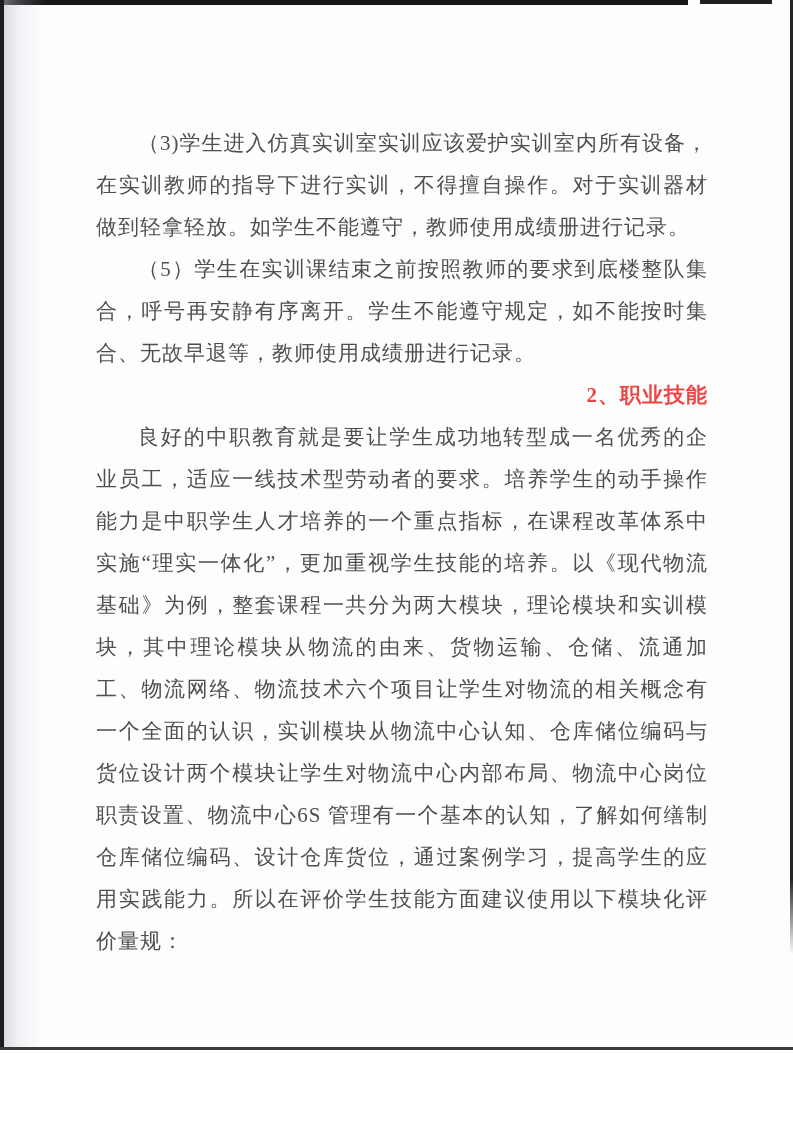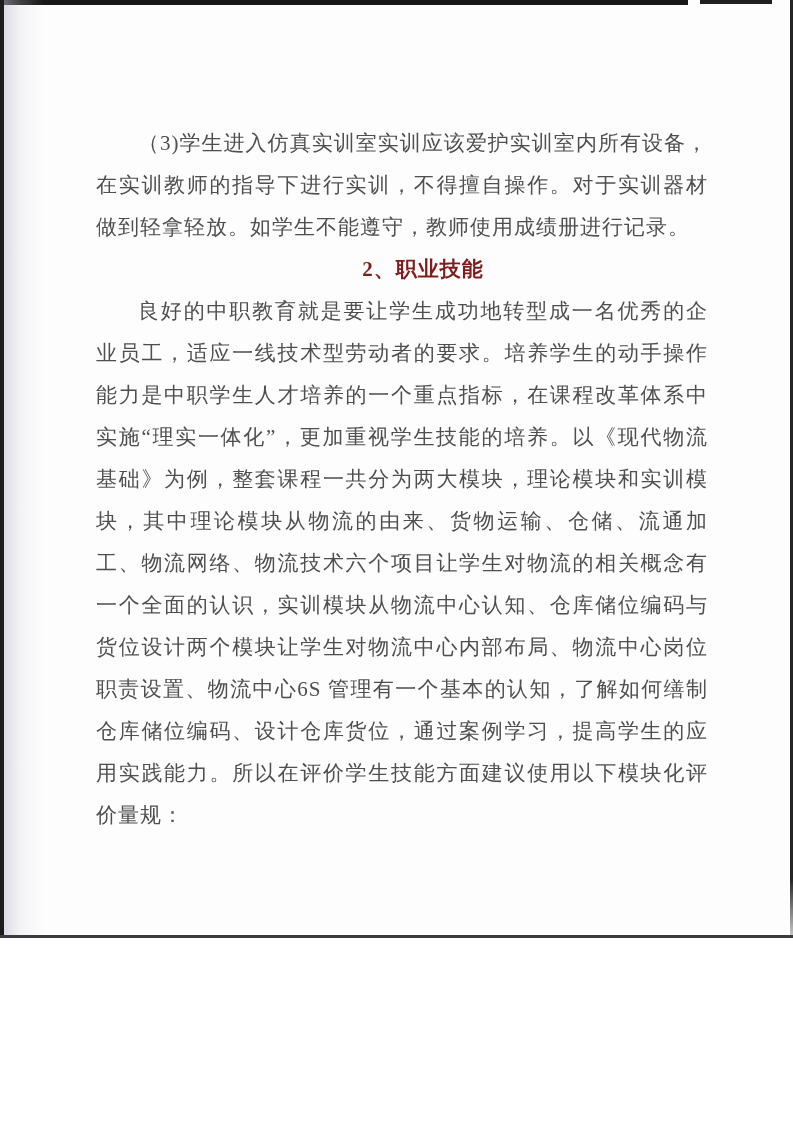--- a/index.html
+++ b/index.html
@@ -3,21 +3,21 @@
 <meta charset="utf-8">
 <style>
   html, body {
     margin: 0;
     padding: 0;
     background: #ffffff;
   }
   .page {
     position: relative;
     width: 793px;
-    height: 938px;
+    height: 1050px;
     background: #fdfdfd;
     overflow: hidden;
     font-family: "Liberation Serif", "DejaVu Serif", serif;
   }
   
   .edge-top {
     position: absolute;
     top: 0; left: 0;
     width: 688px; height: 5px;
     background: #181818;
@@ -66,36 +66,37 @@
   }
   .doc-text p {
     margin: 0;
     text-indent: 2em;
   }
   .doc-text h3 {
     margin: 0;
     font-size: 21px;
     line-height: 42px;
     font-weight: bold;
-    color: #7f1d1d;
+    color: #ef4444;
     text-indent: 2em;
-    text-align: center;
+    text-align: right;
   }
 </style>
 </head>
 <body>
 
 <div class="page">
 
   <div class="edge-top"></div>
   <div class="edge-top-2"></div>
   <div class="edge-left"></div>
   <div class="gutter-shadow"></div>
   <div class="edge-right"></div>
   <div class="edge-bottom"></div>
 
   <div class="doc-text">
     <p>（3)学生进入仿真实训室实训应该爱护实训室内所有设备，在实训教师的指导下进行实训，不得擅自操作。对于实训器材做到轻拿轻放。如学生不能遵守，教师使用成绩册进行记录。</p>
+    <p>（5）学生在实训课结束之前按照教师的要求到底楼整队集合，呼号再安静有序离开。学生不能遵守规定，如不能按时集合、无故早退等，教师使用成绩册进行记录。</p>
     <h3>2、职业技能</h3>
     <p>良好的中职教育就是要让学生成功地转型成一名优秀的企业员工，适应一线技术型劳动者的要求。培养学生的动手操作能力是中职学生人才培养的一个重点指标，在课程改革体系中实施“理实一体化”，更加重视学生技能的培养。以《现代物流基础》为例，整套课程一共分为两大模块，理论模块和实训模块，其中理论模块从物流的由来、货物运输、仓储、流通加工、物流网络、物流技术六个项目让学生对物流的相关概念有一个全面的认识，实训模块从物流中心认知、仓库储位编码与货位设计两个模块让学生对物流中心内部布局、物流中心岗位职责设置、物流中心6S 管理有一个基本的认知，了解如何缮制仓库储位编码、设计仓库货位，通过案例学习，提高学生的应用实践能力。所以在评价学生技能方面建议使用以下模块化评价量规：</p>
   </div>
 
 </div>
 
 </body></html>

